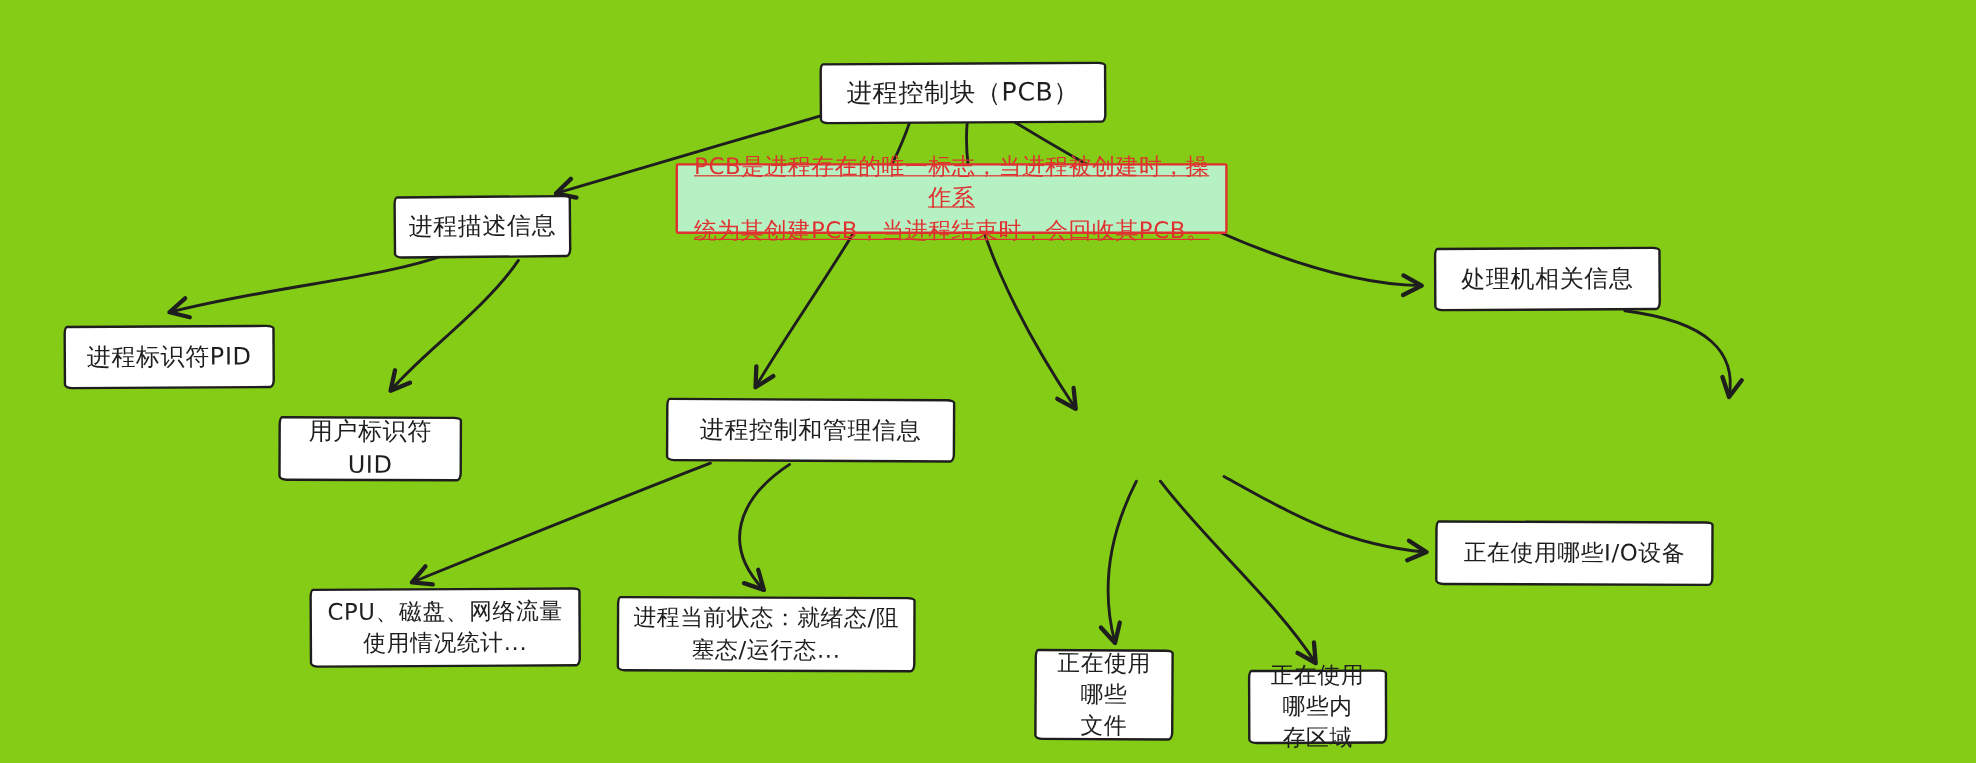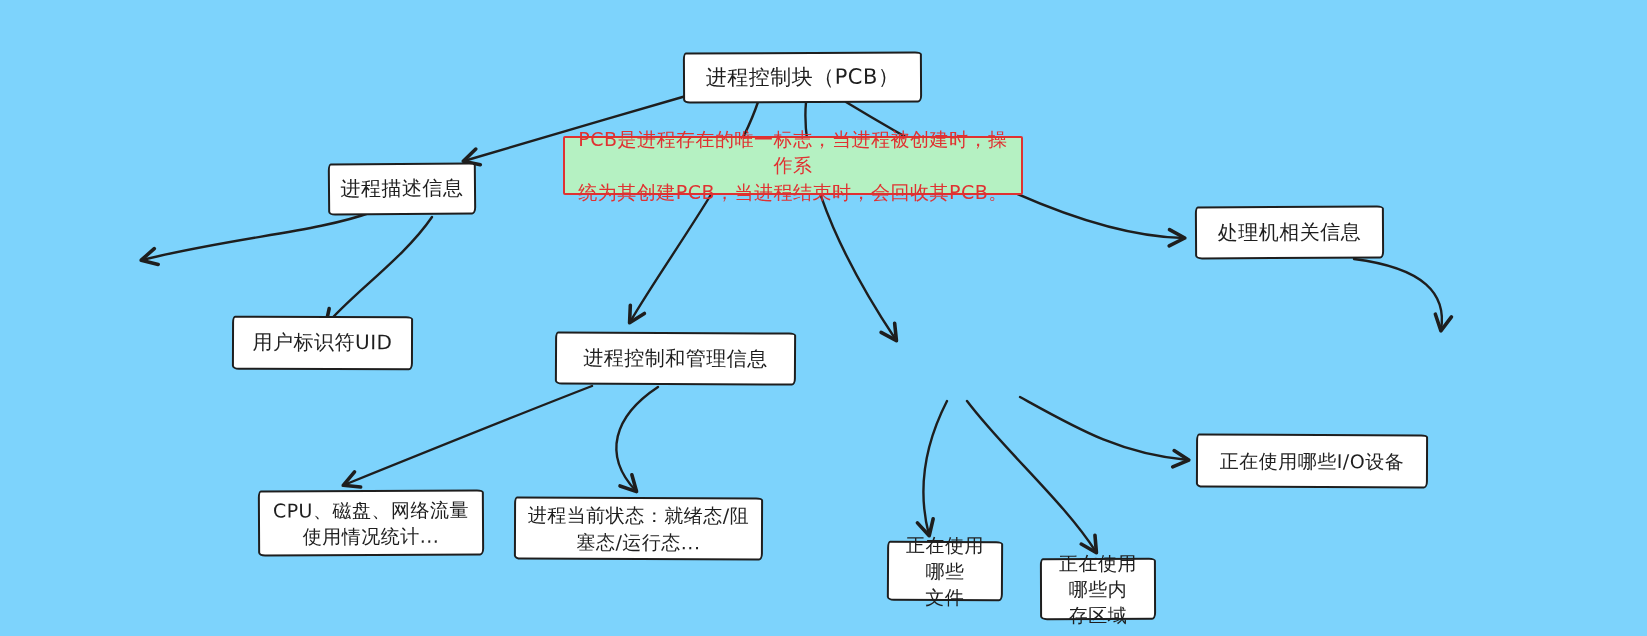--- a/index.html
+++ b/index.html
@@ -5,21 +5,21 @@
   :root{
     --ink:#1e1e1e;
     --highlight-fill:#b5f1c2;
     --highlight-stroke:#e03131;
     --highlight-text:#e03131;
   }
   html,body{margin:0;padding:0;background:#fff;}
   #canvas{
     position:relative;
     width:1647px;height:636px;
-    background:#7dd3fc;
+    background:#84cc16;
     font-family:"DejaVu Sans",sans-serif;
     color:var(--ink);
     overflow:hidden;
   }
   #edges{position:absolute;left:0;top:0;z-index:1;}
   .conn{fill:none;stroke:var(--ink);stroke-width:2.4;stroke-linecap:round;}
   .node{
     position:absolute;z-index:2;box-sizing:border-box;
     display:flex;align-items:center;justify-content:center;
     text-align:center;white-space:pre-line;
@@ -57,38 +57,39 @@
     <path class="conn" marker-end="url(#ah)" d="M 658,387 C 614,416 602,455 636,491"></path>
     <path class="conn" marker-end="url(#ah)" d="M 947,401 C 925,444 917,489 929,535"></path>
     <path class="conn" marker-end="url(#ah)" d="M 967,401 C 1004,450 1064,502 1096,552"></path>
     <path class="conn" marker-end="url(#ah)" d="M 1020,397 C 1076,428 1120,454 1188,460"></path>
     <path class="conn" marker-end="url(#ah)" d="M 1354,259 C 1424,268 1447,294 1441,330"></path>
   </svg>
 
   <div class="node" style="left:683px;top:52px;width:239px;height:51px;font-size:21px;transform:rotate(-0.3deg);">进程控制块（PCB）</div>
 
 
-  <div class="node small highlight" style="left:563px;top:136px;width:460px;height:59px;">PCB是进程存在的唯一标志，当进程被创建时，操作系
+  <div class="node small highlight" style="left:563px;top:136px;width:460px;height:59px;text-decoration:underline;">PCB是进程存在的唯一标志，当进程被创建时，操作系
 统为其创建PCB，当进程结束时，会回收其PCB。</div>
 
   <div class="node" style="left:328px;top:163px;width:148px;height:52px;transform:rotate(-0.5deg);">进程描述信息</div>
 
+  <div class="node" style="left:53px;top:271px;width:176px;height:53px;transform:rotate(-0.3deg);">进程标识符PID</div>
 
-  <div class="node" style="left:232px;top:316px;width:181px;height:54px;transform:rotate(0.2deg);">用户标识符UID</div>
+  <div class="node" style="left:232px;top:347px;width:153px;height:54px;transform:rotate(0.2deg);">用户标识符UID</div>
 
   <div class="node" style="left:555px;top:332px;width:241px;height:53px;transform:rotate(0.3deg);">进程控制和管理信息</div>
 
   <div class="node small" style="left:258px;top:490px;width:226px;height:66px;transform:rotate(-0.3deg);">CPU、磁盘、网络流量
 使用情况统计...</div>
 
   <div class="node small" style="left:514px;top:497px;width:249px;height:63px;transform:rotate(0.2deg);">进程当前状态：就绪态/阻
 塞态/运行态...</div>
 
 
-  <div class="node small" style="left:887px;top:541px;width:116px;height:60px;transform:rotate(0.3deg);">正在使用哪些
+  <div class="node small" style="left:862px;top:541px;width:116px;height:76px;transform:rotate(0.3deg);">正在使用哪些
 文件</div>
 
   <div class="node small" style="left:1040px;top:558px;width:116px;height:62px;transform:rotate(-0.2deg);">正在使用哪些内
 存区域</div>
 
   <div class="node small" style="left:1196px;top:434px;width:232px;height:54px;transform:rotate(0.2deg);">正在使用哪些I/O设备</div>
 
   <div class="node" style="left:1195px;top:206px;width:189px;height:53px;transform:rotate(-0.3deg);">处理机相关信息</div>
 
 

